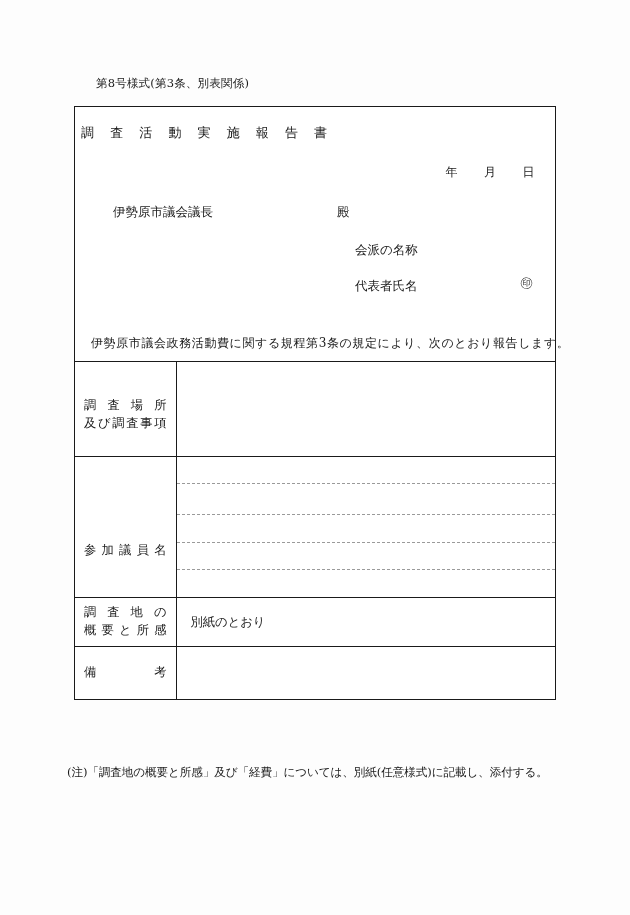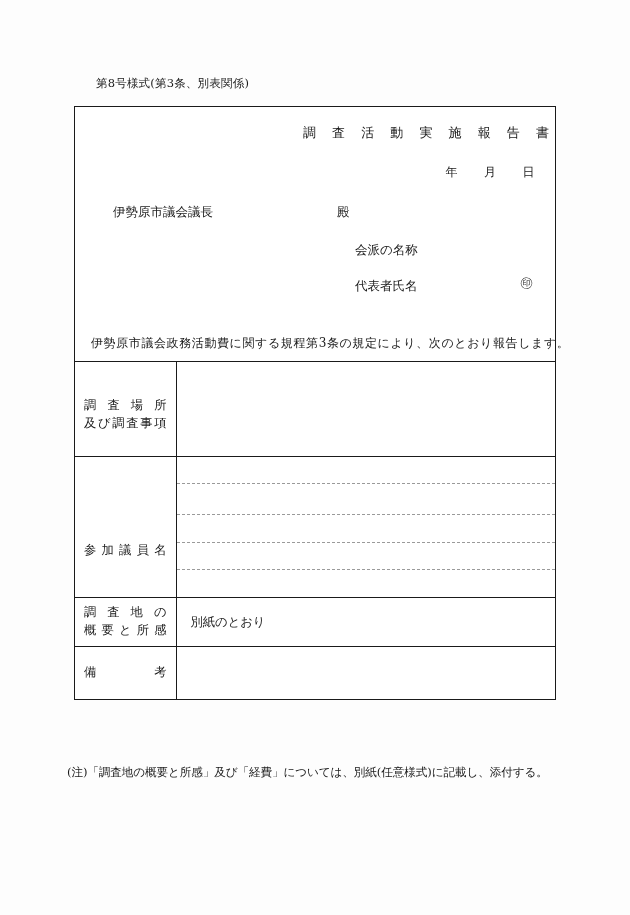--- a/index.html
+++ b/index.html
@@ -52,21 +52,21 @@
   .masthead {
     position: relative;
     height: 200px;
   }
 
   .doc-title {
     position: absolute;
     left: 0;
     right: 0;
     top: 17px;
-    text-align: right;
+    text-align: left;
     font-size: 13px;
     letter-spacing: 6px;
     text-indent: 6px;
     white-space: nowrap;
   }
 
   .date-line {
     position: absolute;
     right: 20px;
     top: 57px;

